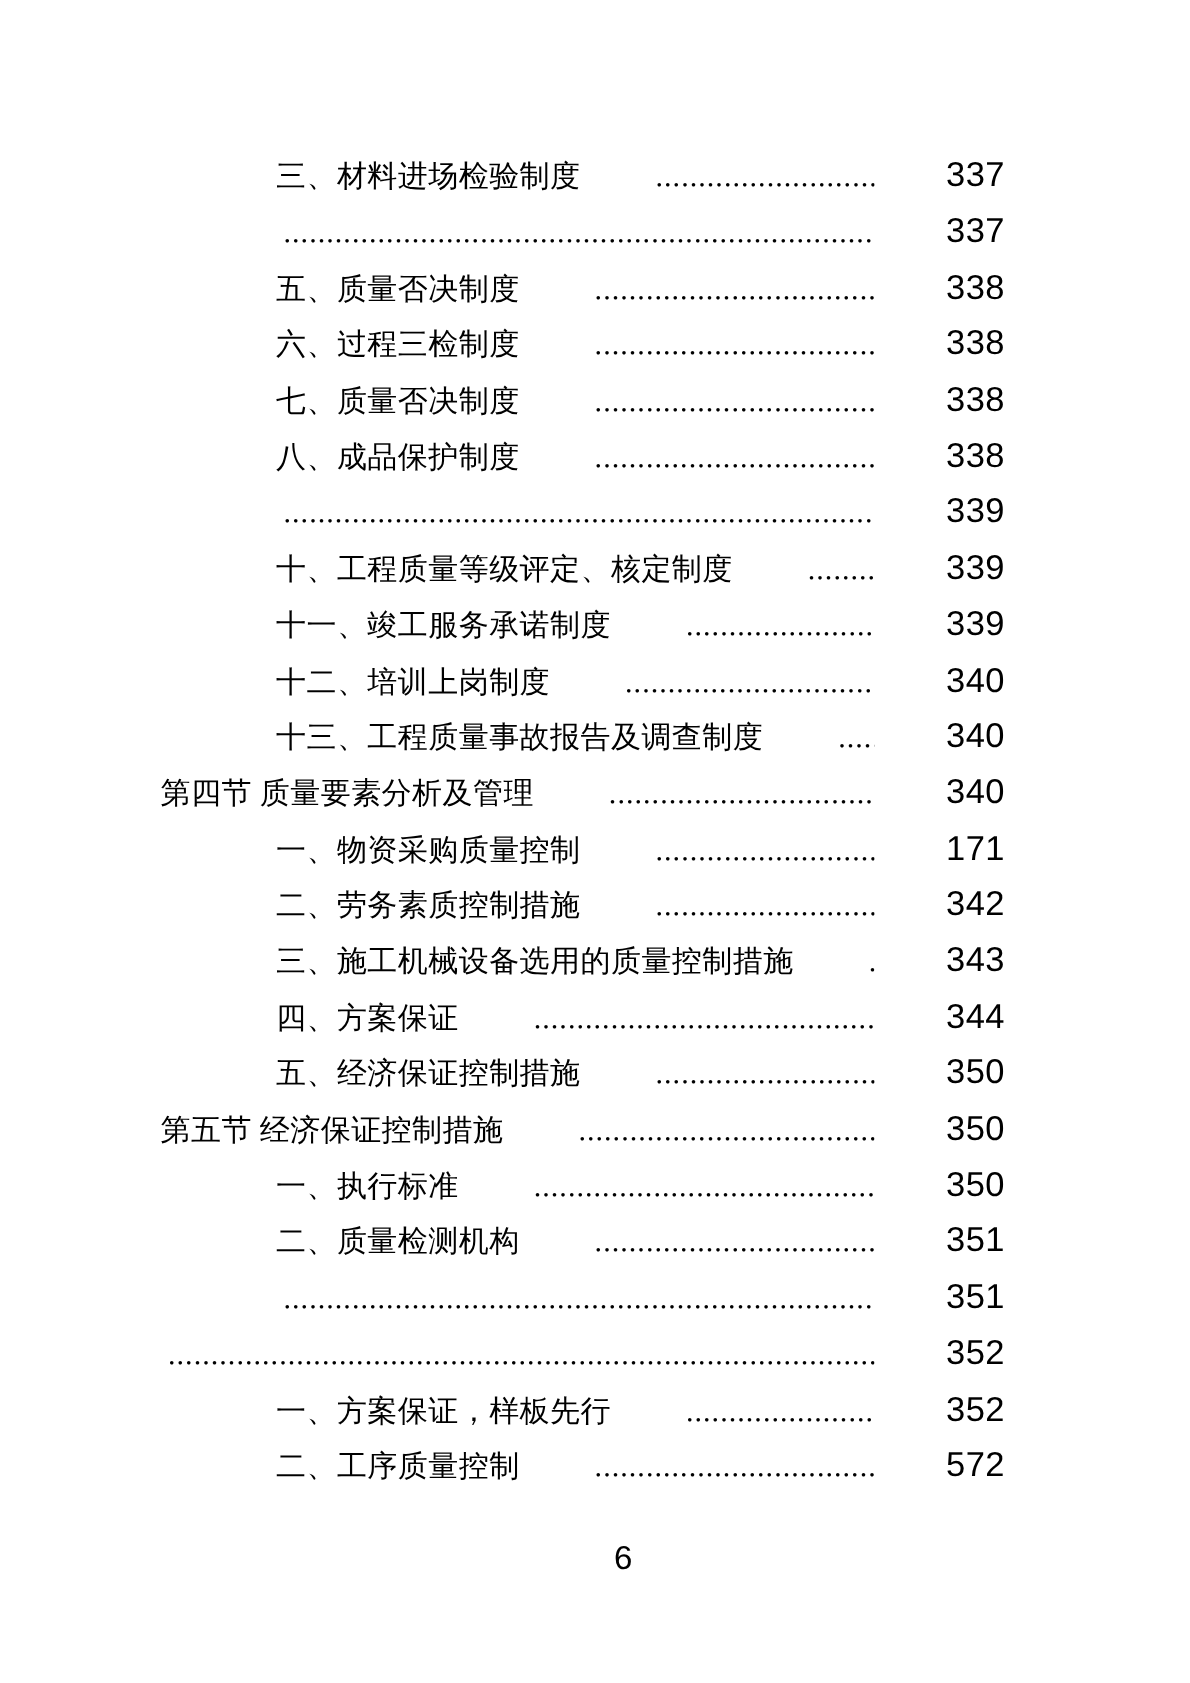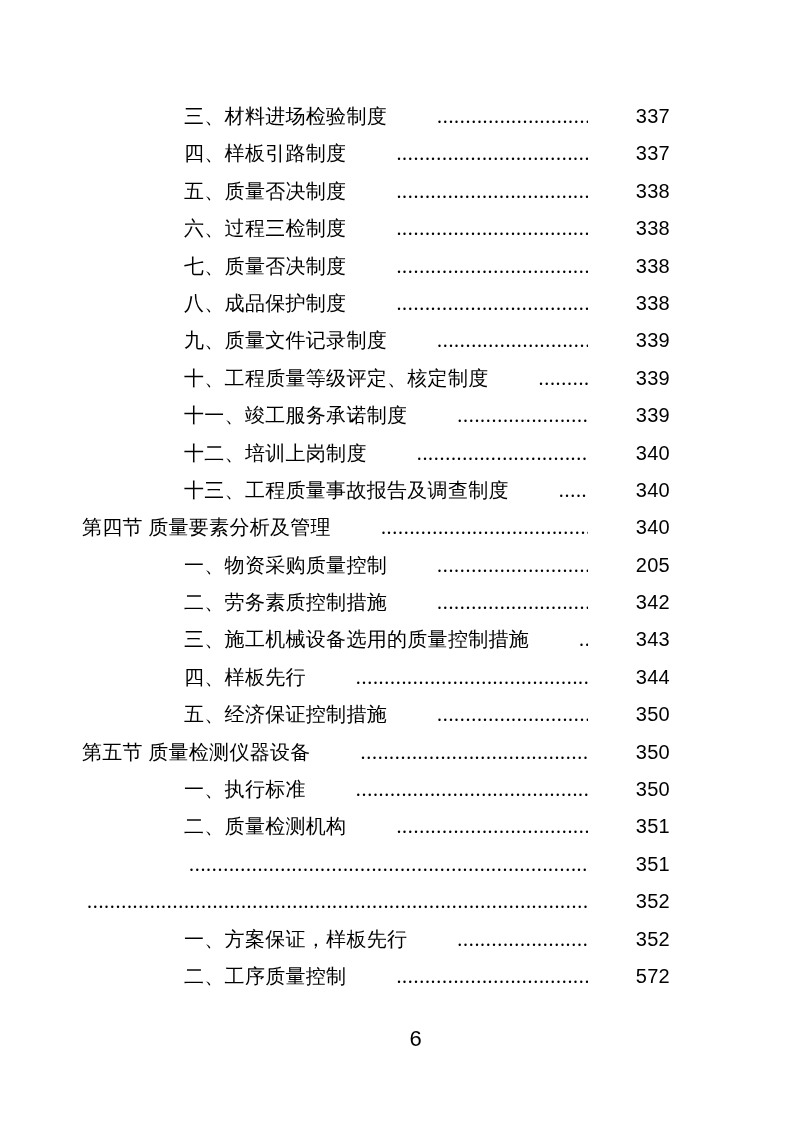--- a/index.html
+++ b/index.html
@@ -29,21 +29,21 @@
   .toc-row {
     display: flex;
     align-items: baseline;
     height: 37.4px;
     line-height: 37.4px;
     font-size: 20px;
     white-space: nowrap;
     cursor: pointer;
     gap: 45px;
   }
-  .toc-row.level-2 { padding-left: 82px; }
+  .toc-row.level-2 { padding-left: 107px; }
   .toc-row.level-3 { padding-left: 184px; }
   .toc-label {
     flex: 0 0 auto;
     letter-spacing: 0.3px;
   }
   .toc-leader {
     flex: 1 1 auto;
     overflow: hidden;
     margin-left: 5px;
     margin-right: 3px;
@@ -53,21 +53,21 @@
   .toc-leader::after {
     content: "..........................................................................................................................................";
     letter-spacing: 0.7px;
     font-size: 20px;
     font-family: "Liberation Serif", "DejaVu Serif", serif;
     color: #000000;
   }
   .toc-page {
     flex: 0 0 auto;
     font-family: "Liberation Sans", "DejaVu Sans", sans-serif;
-    font-size: 20px;
+    font-size: 23px;
     letter-spacing: 0.3px;
   }
   .footer {
     position: absolute;
     top: 1024px;
     left: 0;
     width: 100%;
     box-sizing: border-box;
     padding-left: 38px;
     text-align: center;
@@ -81,21 +81,20 @@
 <body>
 
 <div class="page">
   <div class="toc" id="toc">
       <div class="toc-row level-3">
         <span class="toc-label">三、材料进场检验制度</span>
         <span class="toc-leader"></span>
         <span class="toc-page">337</span>
       </div>
       <div class="toc-row level-3">
-        <span class="toc-label">四、样板引路制度</span>
         <span class="toc-leader"></span>
         <span class="toc-page">337</span>
       </div>
       <div class="toc-row level-3">
         <span class="toc-label">五、质量否决制度</span>
         <span class="toc-leader"></span>
         <span class="toc-page">338</span>
       </div>
       <div class="toc-row level-3">
         <span class="toc-label">六、过程三检制度</span>
@@ -106,21 +105,20 @@
         <span class="toc-label">七、质量否决制度</span>
         <span class="toc-leader"></span>
         <span class="toc-page">338</span>
       </div>
       <div class="toc-row level-3">
         <span class="toc-label">八、成品保护制度</span>
         <span class="toc-leader"></span>
         <span class="toc-page">338</span>
       </div>
       <div class="toc-row level-3">
-        <span class="toc-label">九、质量文件记录制度</span>
         <span class="toc-leader"></span>
         <span class="toc-page">339</span>
       </div>
       <div class="toc-row level-3">
         <span class="toc-label">十、工程质量等级评定、核定制度</span>
         <span class="toc-leader"></span>
         <span class="toc-page">339</span>
       </div>
       <div class="toc-row level-3">
         <span class="toc-label">十一、竣工服务承诺制度</span>
@@ -138,44 +136,44 @@
         <span class="toc-page">340</span>
       </div>
       <div class="toc-row level-2">
         <span class="toc-label">第四节 质量要素分析及管理</span>
         <span class="toc-leader"></span>
         <span class="toc-page">340</span>
       </div>
       <div class="toc-row level-3">
         <span class="toc-label">一、物资采购质量控制</span>
         <span class="toc-leader"></span>
-        <span class="toc-page">205</span>
+        <span class="toc-page">171</span>
       </div>
       <div class="toc-row level-3">
         <span class="toc-label">二、劳务素质控制措施</span>
         <span class="toc-leader"></span>
         <span class="toc-page">342</span>
       </div>
       <div class="toc-row level-3">
         <span class="toc-label">三、施工机械设备选用的质量控制措施</span>
         <span class="toc-leader"></span>
         <span class="toc-page">343</span>
       </div>
       <div class="toc-row level-3">
-        <span class="toc-label">四、样板先行</span>
+        <span class="toc-label">四、方案保证</span>
         <span class="toc-leader"></span>
         <span class="toc-page">344</span>
       </div>
       <div class="toc-row level-3">
         <span class="toc-label">五、经济保证控制措施</span>
         <span class="toc-leader"></span>
         <span class="toc-page">350</span>
       </div>
       <div class="toc-row level-2">
-        <span class="toc-label">第五节 质量检测仪器设备</span>
+        <span class="toc-label">第五节 经济保证控制措施</span>
         <span class="toc-leader"></span>
         <span class="toc-page">350</span>
       </div>
       <div class="toc-row level-3">
         <span class="toc-label">一、执行标准</span>
         <span class="toc-leader"></span>
         <span class="toc-page">350</span>
       </div>
       <div class="toc-row level-3">
         <span class="toc-label">二、质量检测机构</span>

